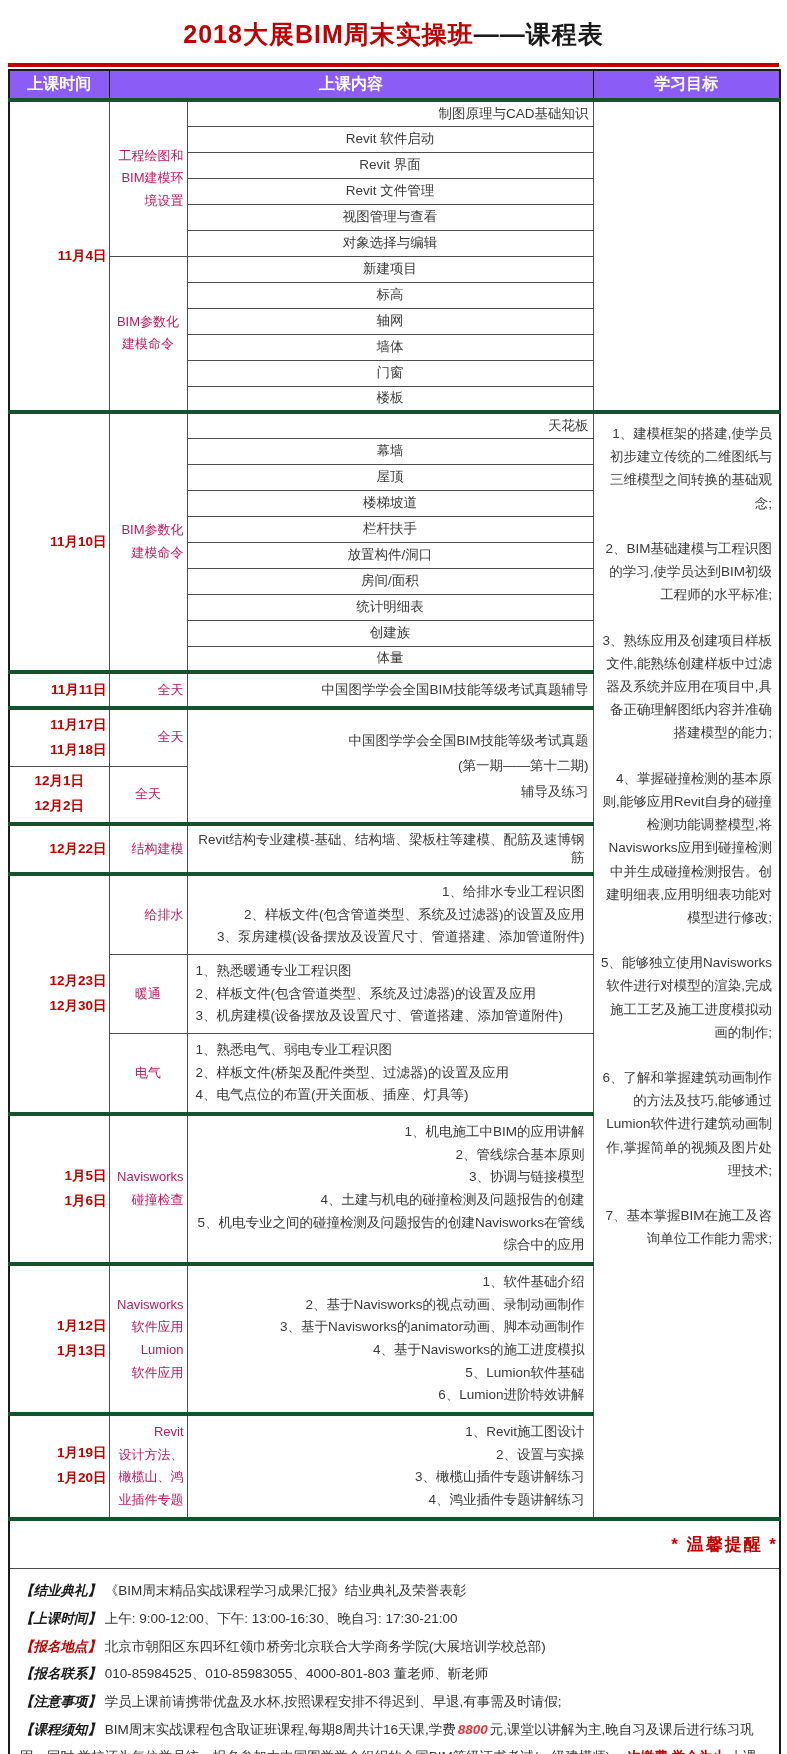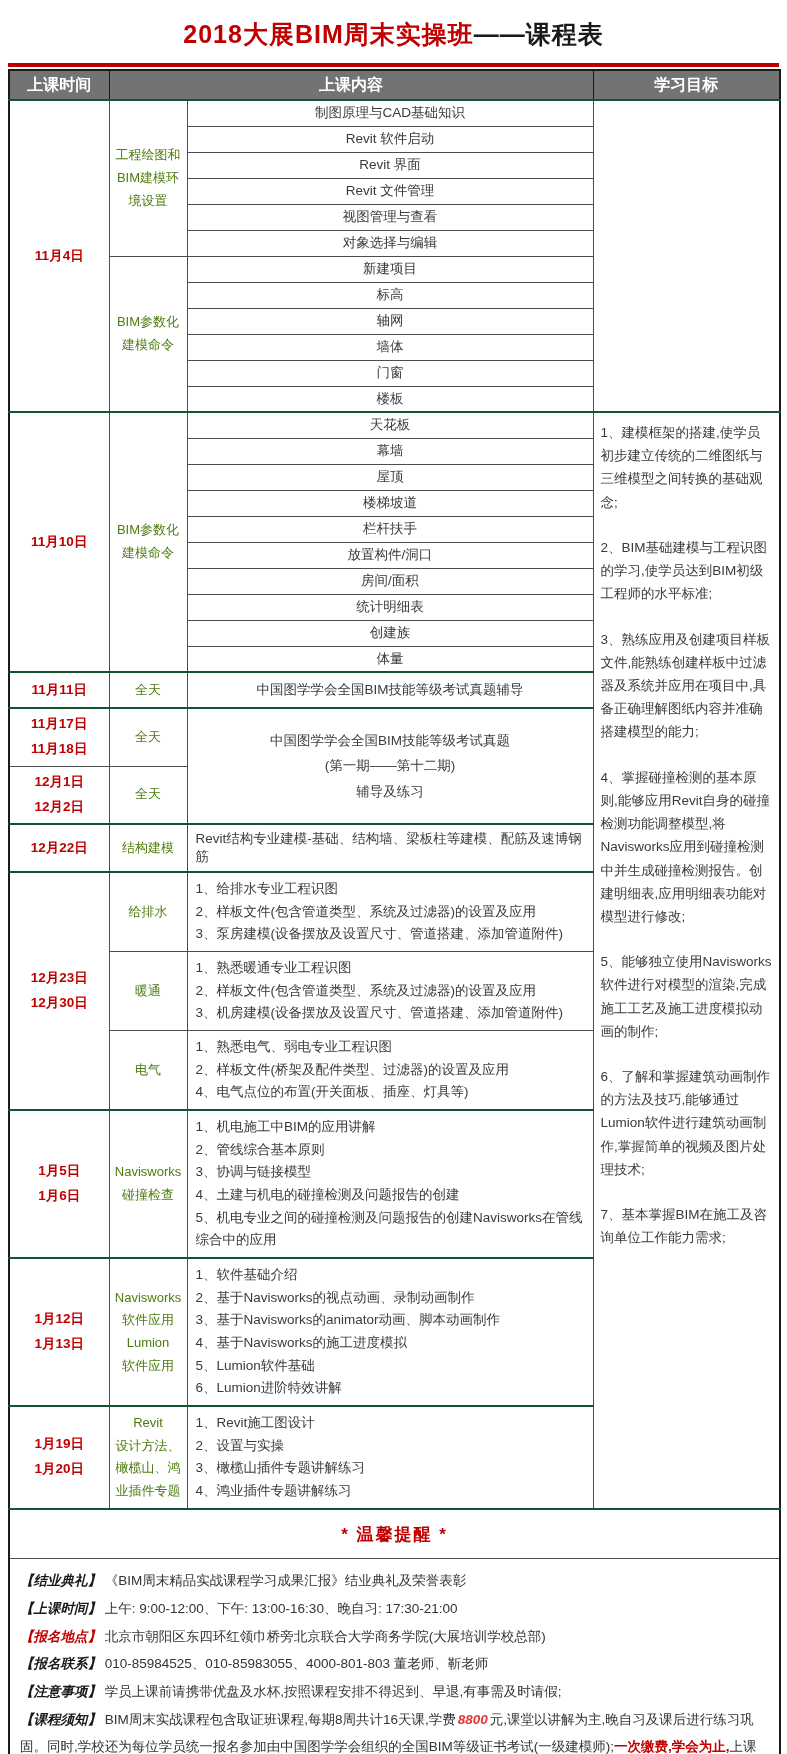--- a/index.html
+++ b/index.html
@@ -24,40 +24,40 @@
     background:#c00000;
     margin-bottom:2px;
   }
   table.schedule {
     border-collapse:collapse;
     table-layout:fixed;
     width:771px;
     border:2px solid #1a1a1a;
   }
   td, th { border:1px solid #4d4d4d; }
-  tr.sect > td { border-top:2px solid #14532d; }
+  tr.sect > td { border-top:4px solid #14532d;text-align:right; }
   th {
-    background:#737373;
+    background:#8b5cf6;
     color:#ffffff;
     font-size:16px;
     font-weight:bold;
     height:30px;
     border-color:#1a1a1a;
   }
   td { font-size:13.5px; vertical-align:middle; }
   td.time {
     color:#c00000;
     font-weight:bold;
     text-align:center;
     line-height:1.85;
     padding:2px;
   }
   td.cat {
     text-align:center;
-    color:#4d7c0f;
+    color:#be185d;
     line-height:1.75;
     padding:2px 3px;
     font-size:13px;
   }
   td.item {
     text-align:center;
     height:26px;
     padding:0 4px;
     color:#3a3a3a;
   }

